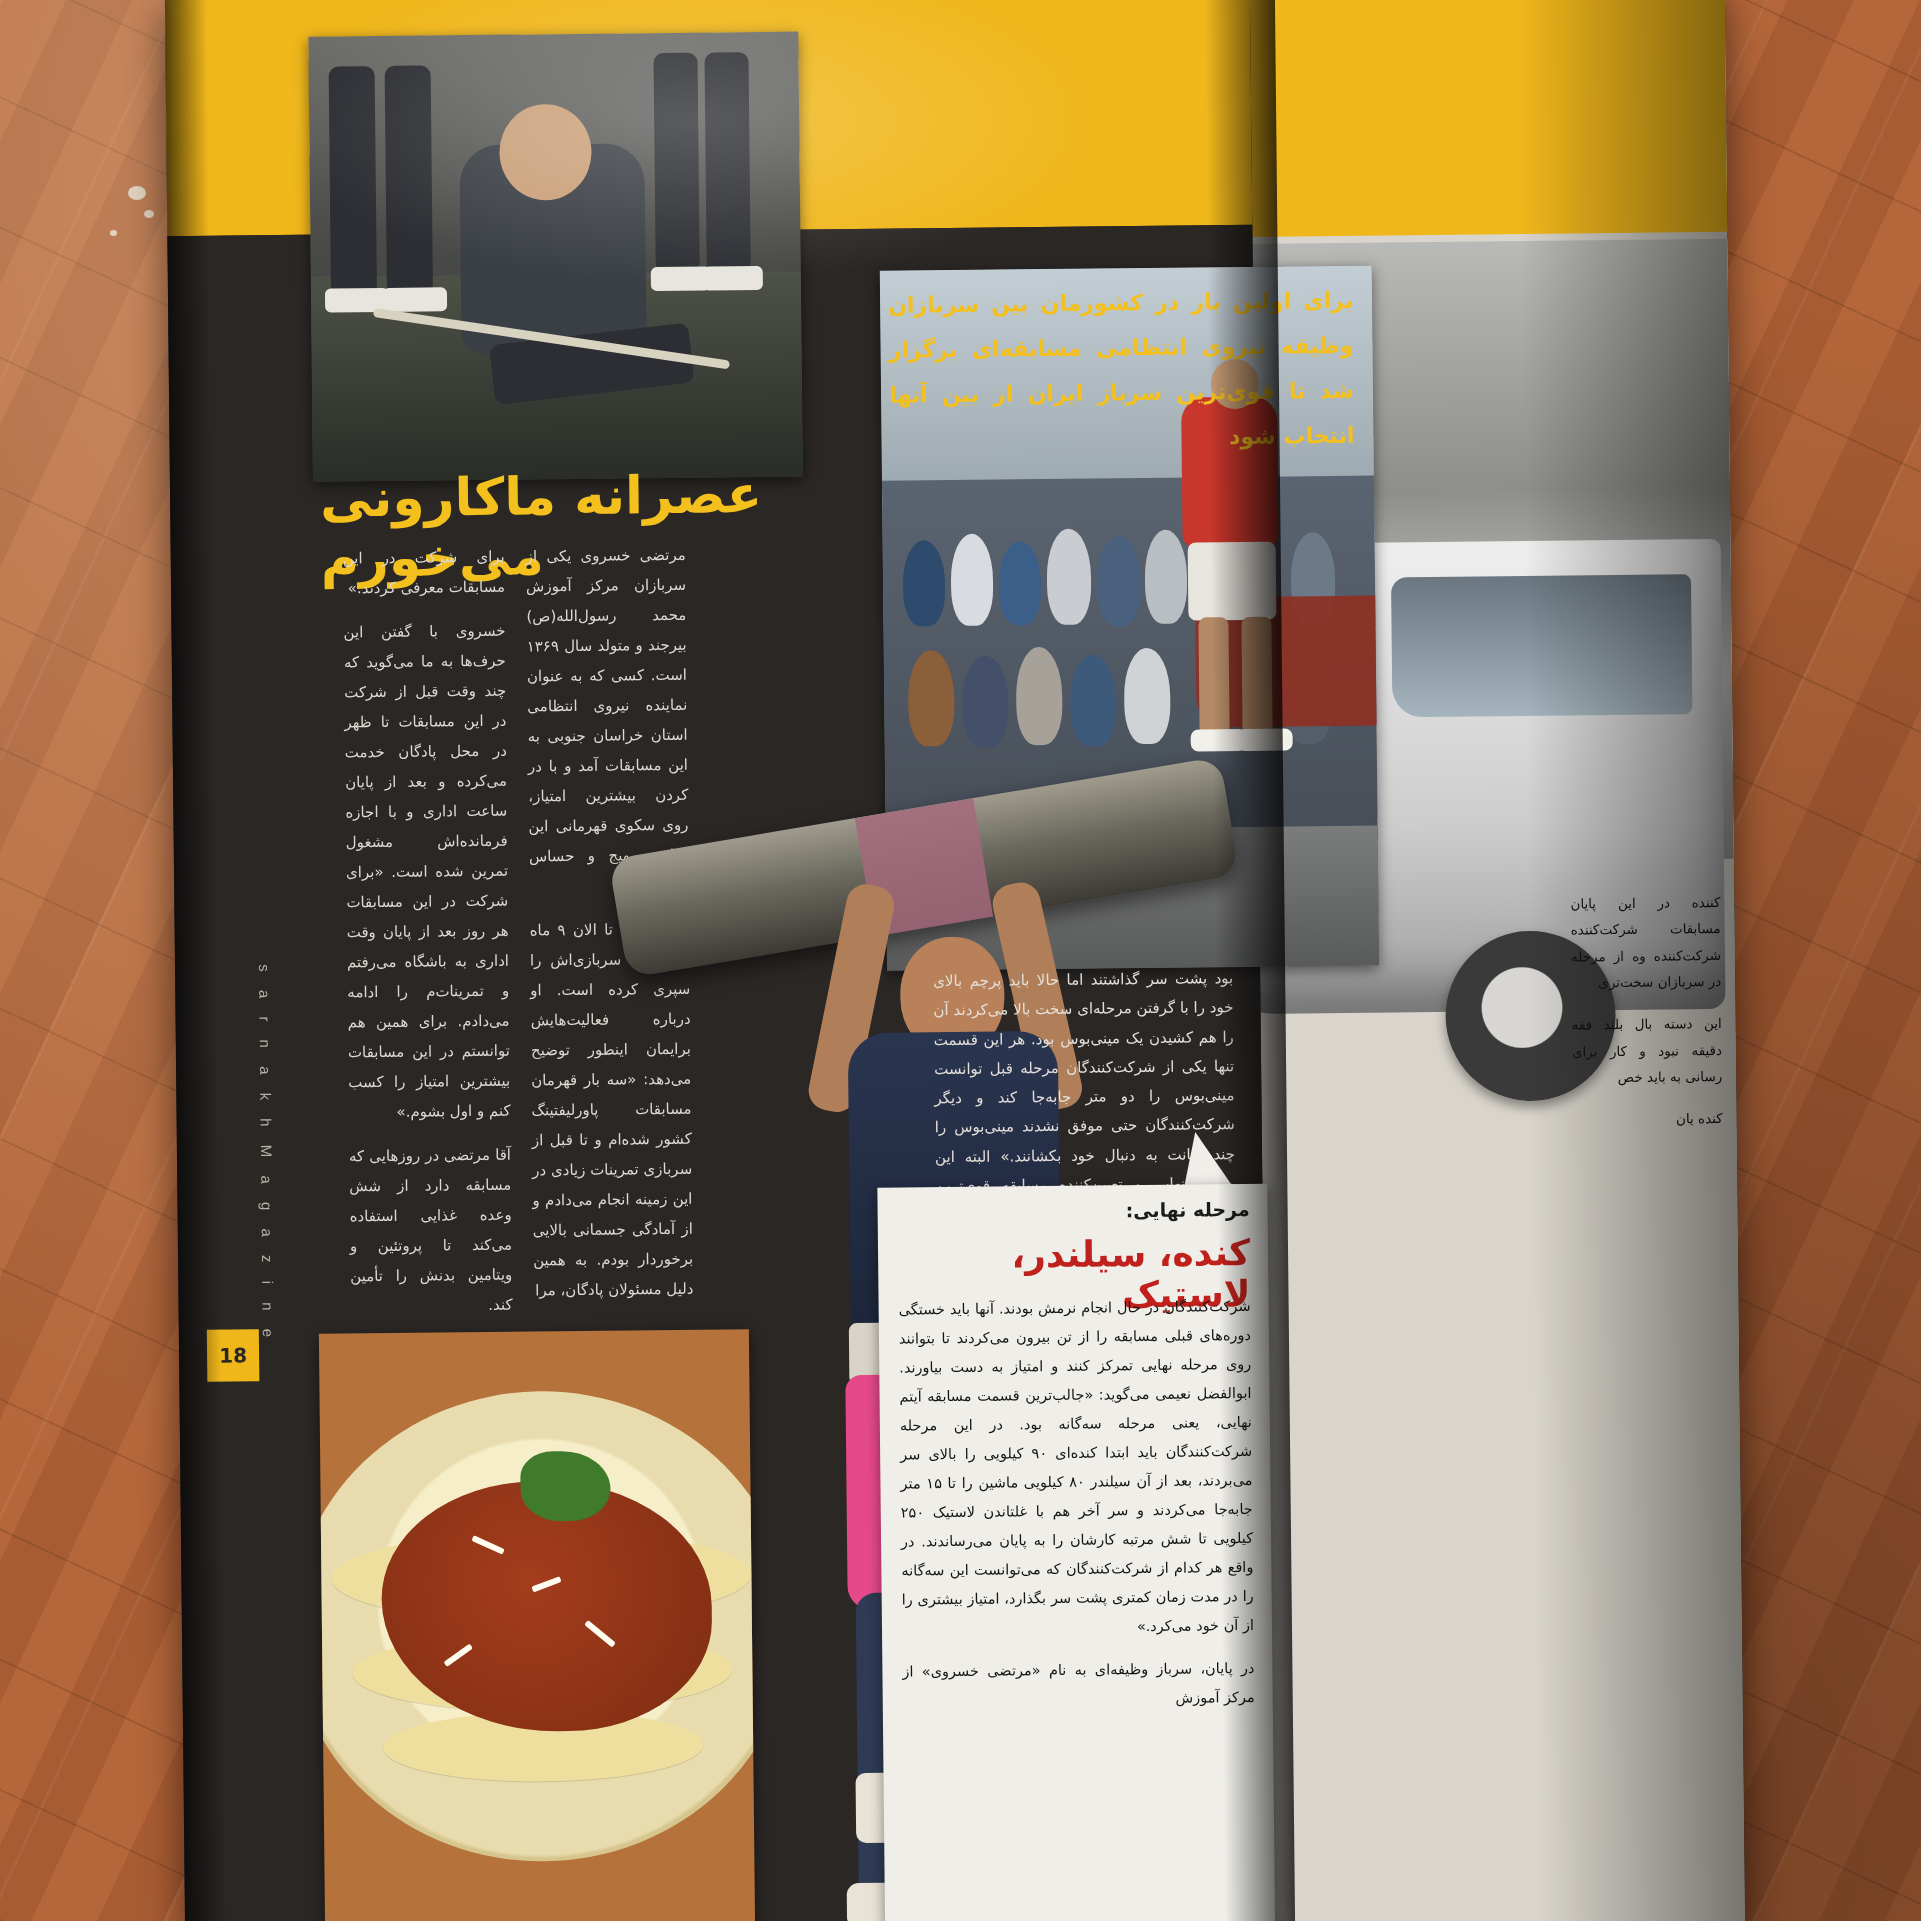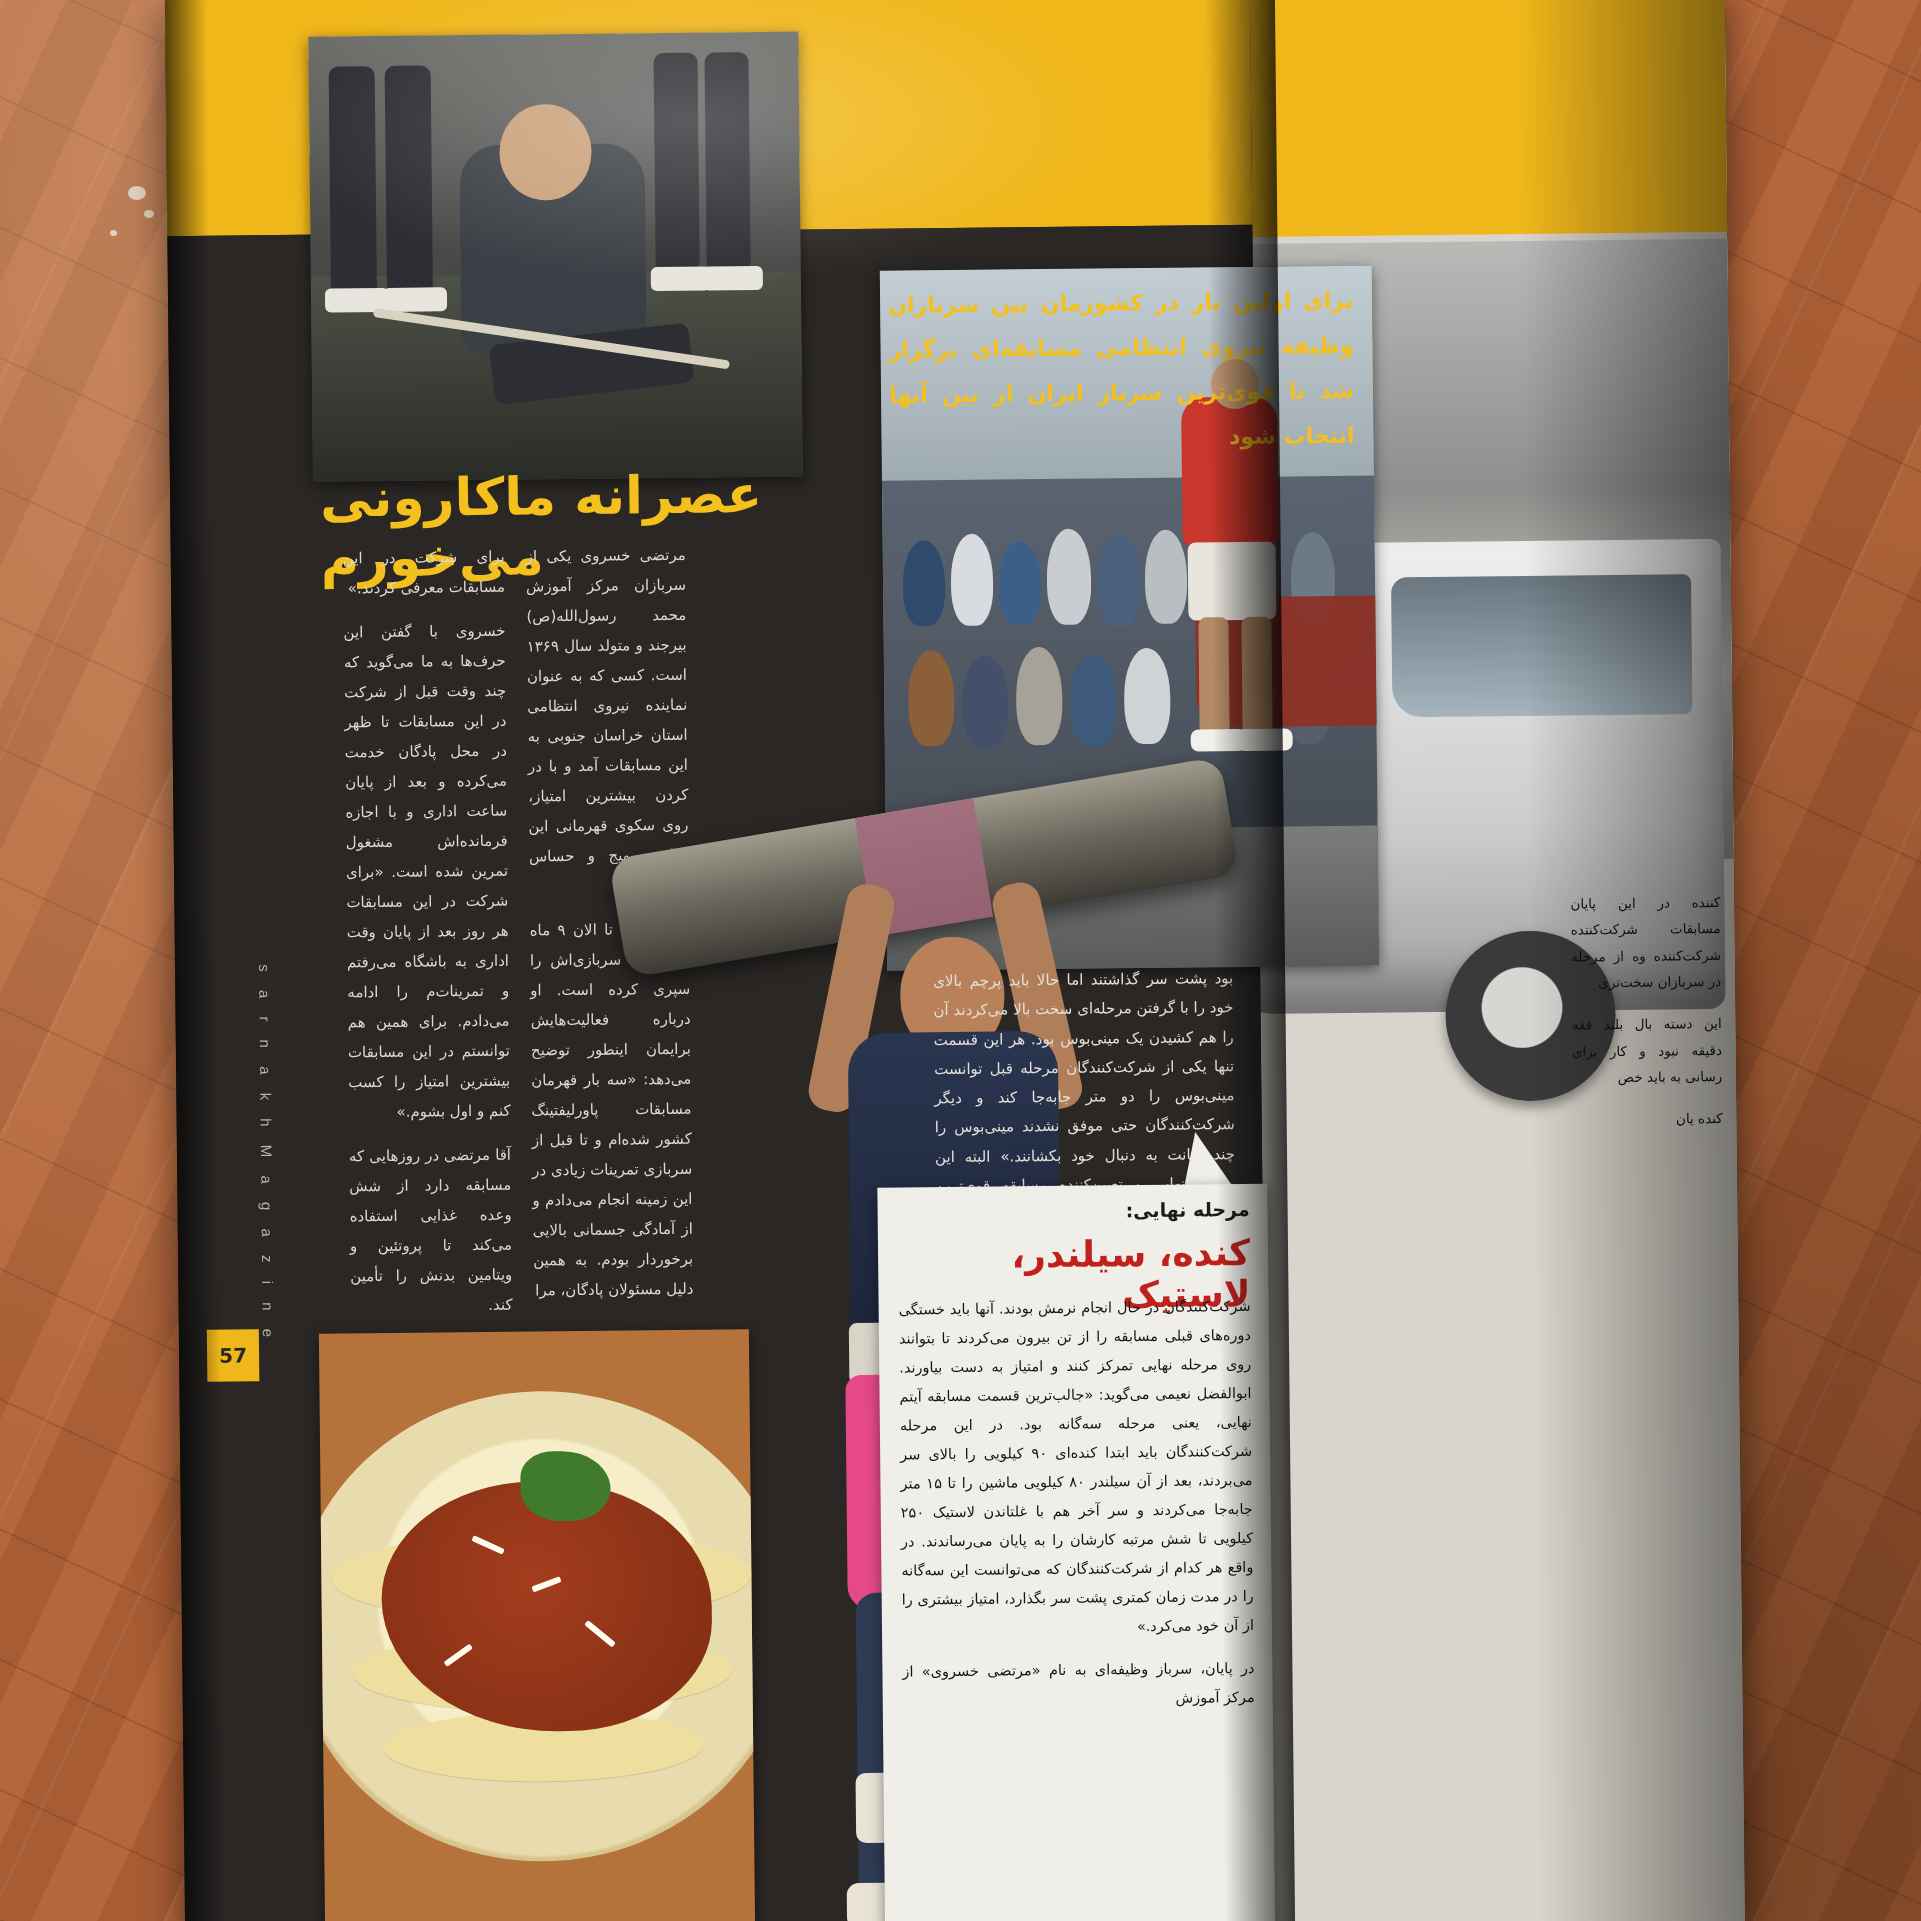--- a/index.html
+++ b/index.html
@@ -244,21 +244,21 @@
         <p>کنده یان</p>
       </div>
       <div class="right-curve"></div>
     </div>
 
     <div class="left-page">
       <div class="lp-yellow-top"></div>
       <div class="lp-darkstrip"></div>
 
       <div class="side-word">s a r n a k h  M a g a z i n e</div>
-      <div class="page-num">57</div>
+      <div class="page-num">18</div>
 
       <div class="photo-tug">
         <div class="tug-ground"></div>
         <div class="tug-leg" style="left:20px;top:30px;width:46px;height:230px;"></div>
         <div class="tug-leg" style="left:76px;top:30px;width:46px;height:230px;"></div>
         <div class="tug-shoe" style="left:14px;top:252px;width:64px;height:24px;"></div>
         <div class="tug-shoe" style="left:72px;top:252px;width:64px;height:24px;"></div>
         <div class="tug-leg" style="left:345px;top:20px;width:44px;height:220px;"></div>
         <div class="tug-leg" style="left:396px;top:20px;width:44px;height:220px;"></div>
         <div class="tug-shoe" style="left:340px;top:234px;width:60px;height:24px;"></div>

